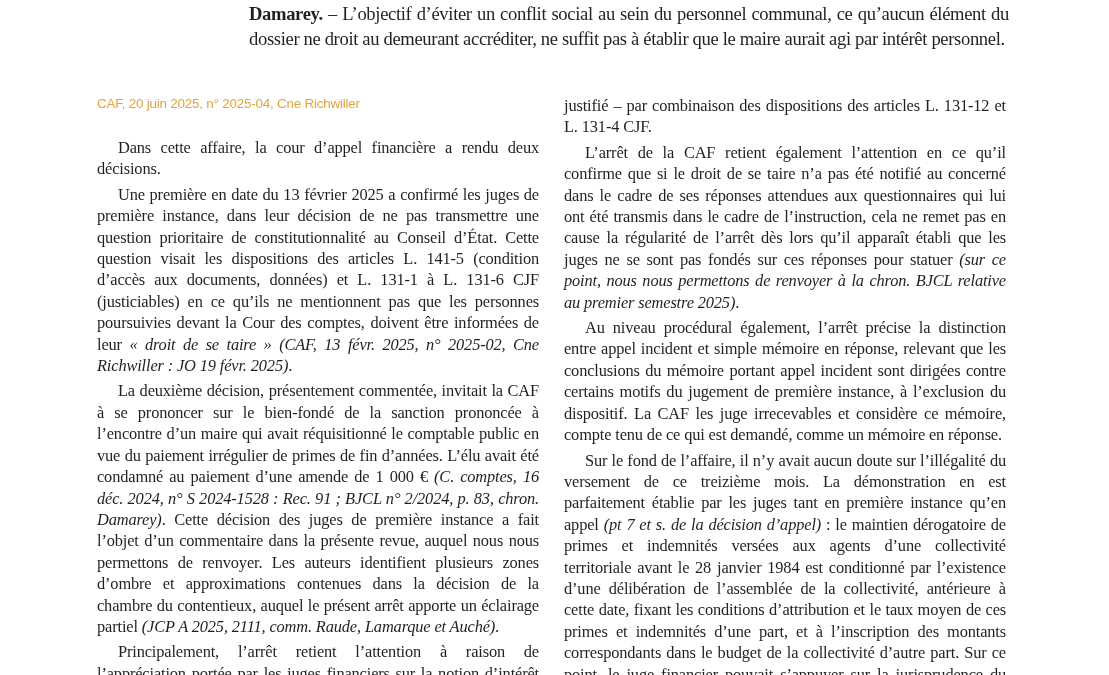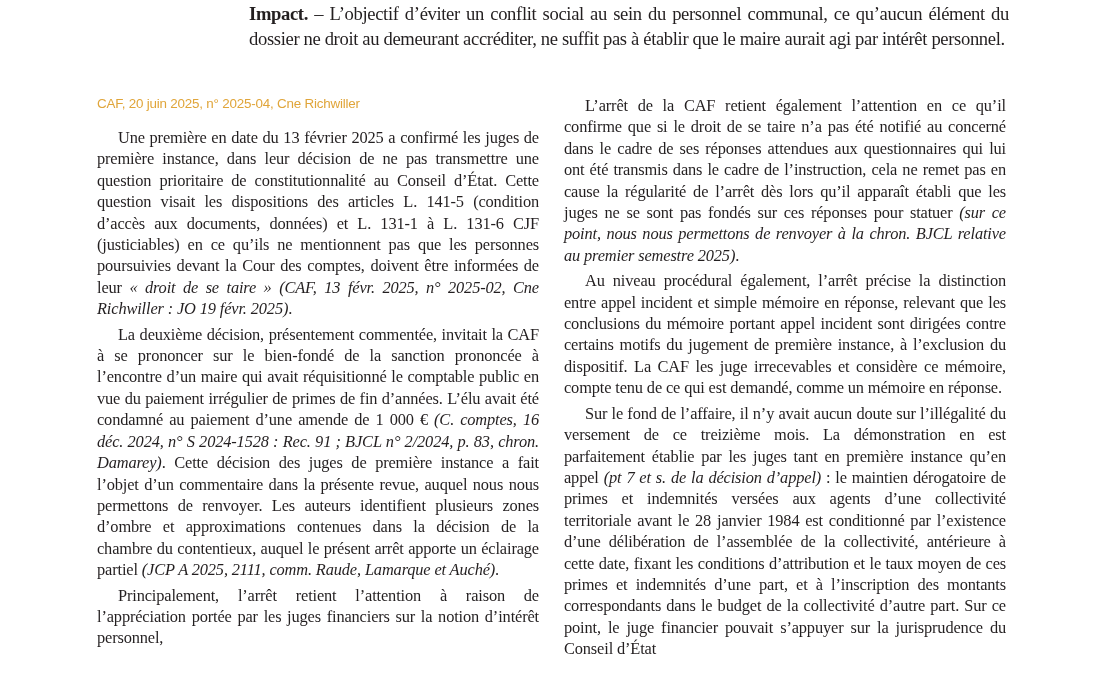--- a/index.html
+++ b/index.html
@@ -17,48 +17,50 @@
   .col {
     position: absolute; top: 95px; width: 442px;
     font-size: 16.4px; line-height: 21.4px; letter-spacing: -0.15px;
     text-align: justify; hyphens: none;
   }
   .col-left { left: 97px; }
   .col-right { left: 564px; top: 95px; }
   .ref {
     font-family: "Liberation Sans", "DejaVu Sans", sans-serif;
     color: #e0a53a; font-size: 13.4px; line-height: 18px;
-    letter-spacing: -0.2px; margin: 0 0 14px 0; text-align: left;
+    letter-spacing: -0.2px; margin: 0 0 24px 0; text-align: left;
   }
   .note-title {
     text-align: center; font-size: 23px; font-weight: normal;
     letter-spacing: 0.5px; margin: 0 0 16px 0; line-height: 28px;
   }
   p { margin: 0 0 4px 0; text-indent: 21px; }
   p.noindent { text-indent: 0; }
   i { font-style: italic; }
 </style>
 </head>
 <body>
 
 <div class="impact">
-  <b>Impact.</b><span> – L’objectif d’éviter un conflit social au sein du personnel communal, ce qu’aucun élément du dossier ne droit au demeurant accréditer, ne suffit pas à établir que le maire aurait agi par intérêt personnel.</span>
+  <b>Damarey.</b><span> – L’objectif d’éviter un conflit social au sein du personnel communal, ce qu’aucun élément du dossier ne droit au demeurant accréditer, ne suffit pas à établir que le maire aurait agi par intérêt personnel.</span>
 </div>
 
 <div class="col col-left">
   <div class="ref">CAF, 20 juin 2025, n° 2025-04, Cne Richwiller</div>
 
+  <p><span>Dans cette affaire, la cour d’appel financière a rendu deux décisions.</span></p>
 
   <p><span>Une première en date du 13 février 2025 a confirmé les juges de première instance, dans leur décision de ne pas transmettre une question prioritaire de constitutionnalité au Conseil d’État. Cette question visait les dispositions des articles L. 141-5 (condition d’accès aux documents, données) et L. 131-1 à L. 131-6 CJF (justiciables) en ce qu’ils ne mentionnent pas que les personnes poursuivies devant la Cour des comptes, doivent être informées de leur </span><i>« droit de se taire » (CAF, 13 févr. 2025, n° 2025-02, Cne Richwiller : JO 19 févr. 2025)</i><span>.</span></p>
 
   <p><span>La deuxième décision, présentement commentée, invitait la CAF à se prononcer sur le bien-fondé de la sanction prononcée à l’encontre d’un maire qui avait réquisitionné le comptable public en vue du paiement irrégulier de primes de fin d’années. L’élu avait été condamné au paiement d’une amende de 1 000 € </span><i>(C. comptes, 16 déc. 2024, n° S 2024-1528 : Rec. 91 ; BJCL n° 2/2024, p. 83, chron. Damarey)</i><span>. Cette décision des juges de première instance a fait l’objet d’un commentaire dans la présente revue, auquel nous nous permettons de renvoyer. Les auteurs identifient plusieurs zones d’ombre et approximations contenues dans la décision de la chambre du contentieux, auquel le présent arrêt apporte un éclairage partiel </span><i>(JCP A 2025, 2111, comm. Raude, Lamarque et Auché)</i><span>.</span></p>
 
   <p><span>Principalement, l’arrêt retient l’attention à raison de l’appréciation portée par les juges financiers sur la notion d’intérêt personnel,</span></p>
 </div>
 
 <div class="col col-right">
+  <p class="noindent"><span>justifié – par combinaison des dispositions des articles L. 131-12 et L. 131-4 CJF.</span></p>
 
   <p><span>L’arrêt de la CAF retient également l’attention en ce qu’il confirme que si le droit de se taire n’a pas été notifié au concerné dans le cadre de ses réponses attendues aux questionnaires qui lui ont été transmis dans le cadre de l’instruction, cela ne remet pas en cause la régularité de l’arrêt dès lors qu’il apparaît établi que les juges ne se sont pas fondés sur ces réponses pour statuer </span><i>(sur ce point, nous nous permettons de renvoyer à la chron. BJCL relative au premier semestre 2025)</i><span>.</span></p>
 
   <p><span>Au niveau procédural également, l’arrêt précise la distinction entre appel incident et simple mémoire en réponse, relevant que les conclusions du mémoire portant appel incident sont dirigées contre certains motifs du jugement de première instance, à l’exclusion du dispositif. La CAF les juge irrecevables et considère ce mémoire, compte tenu de ce qui est demandé, comme un mémoire en réponse.</span></p>
 
   <p><span>Sur le fond de l’affaire, il n’y avait aucun doute sur l’illégalité du versement de ce treizième mois. La démonstration en est parfaitement établie par les juges tant en première instance qu’en appel </span><i>(pt 7 et s. de la décision d’appel)</i><span> : le maintien dérogatoire de primes et indemnités versées aux agents d’une collectivité territoriale avant le 28 janvier 1984 est conditionné par l’existence d’une délibération de l’assemblée de la collectivité, antérieure à cette date, fixant les conditions d’attribution et le taux moyen de ces primes et indemnités d’une part, et à l’inscription des montants correspondants dans le budget de la collectivité d’autre part. Sur ce point, le juge financier pouvait s’appuyer sur la jurisprudence du Conseil d’État </span></p>
 </div>
 
 </body></html>

